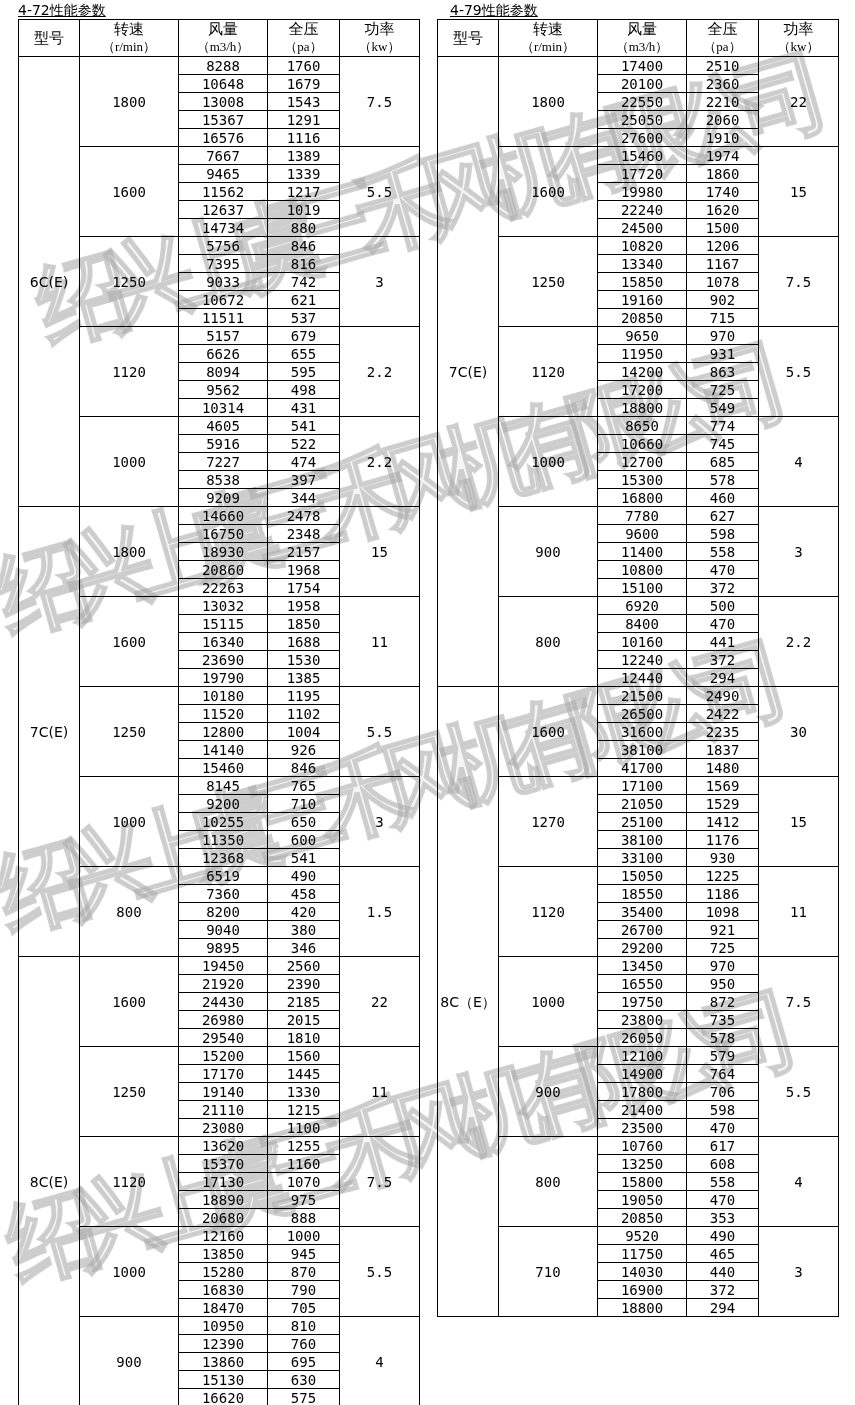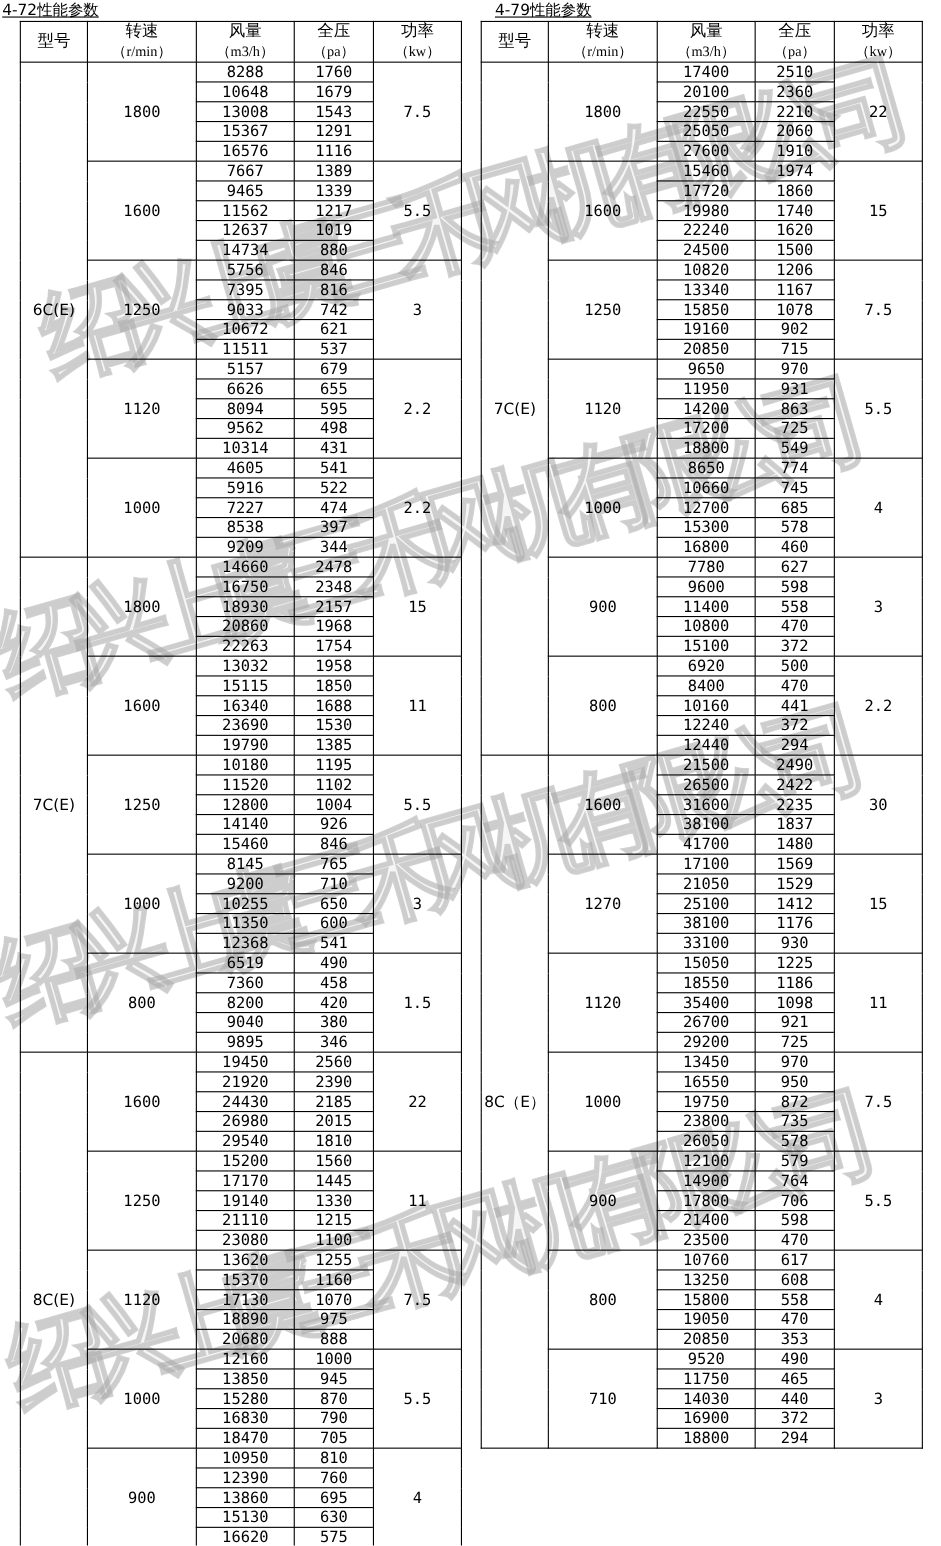--- a/index.html
+++ b/index.html
@@ -34,21 +34,21 @@
   .tbl td.model { font-size:14px; font-family:"DejaVu Sans",sans-serif; }
 </style>
 </head>
 <body>
 
 <div class="watermark" style="left:40px; top:250px;">绍兴上虞三禾风机有限公司</div>
 <div class="watermark" style="left:0px; top:540px;">绍兴上虞三禾风机有限公司</div>
 <div class="watermark" style="left:0px; top:838px;">绍兴上虞三禾风机有限公司</div>
 <div class="watermark" style="left:10px; top:1188px;">绍兴上虞三禾风机有限公司</div>
 
-<div class="table-title" style="left:2px; top:2px;">4-72性能参数</div>
+<div class="table-title" style="left:18px; top:2px;">4-72性能参数</div>
 <div class="table-title" style="left:450px; top:2px;">4-79性能参数</div>
 
 <table class="tbl" id="tbl0" style="left:18px; top:19px;">
     <colgroup>
       <col style="width: 61px;">
       <col style="width: 99px;">
       <col style="width: 89px;">
       <col style="width: 72px;">
       <col style="width: 80px;">
     </colgroup>

